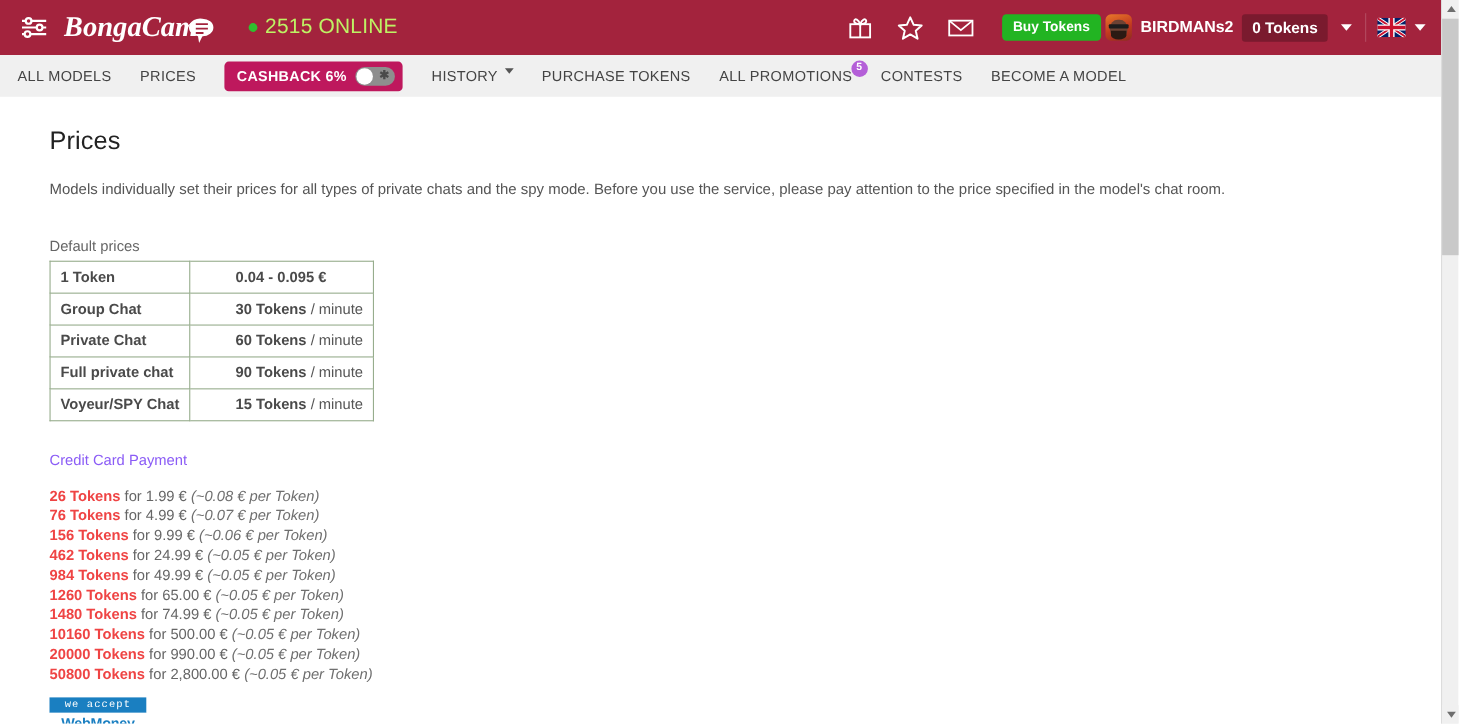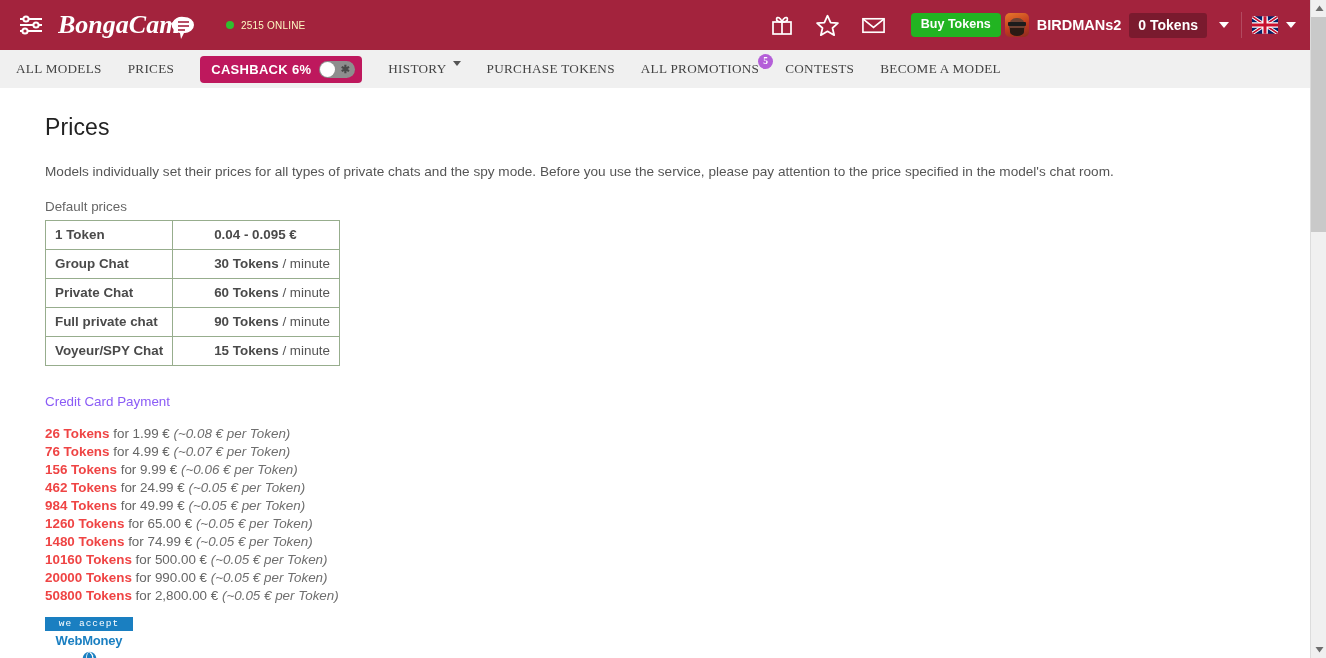--- a/index.html
+++ b/index.html
@@ -52,22 +52,22 @@
     align-items: center;
     cursor: pointer;
   }
   .logo svg { display:block; }
 
   .online-wrap {
     margin-left: 28px;
     display: flex;
     align-items: center;
     gap: 7px;
-    color: #fef9c3;
-    font-size: 10px;
+    color: #bef264;
+    font-size: 19px;
     letter-spacing: .2px;
   }
   .online-dot {
     width: 8px; height: 8px;
     border-radius: 50%;
     background: #2fbf2f;
     display: inline-block;
   }
 
   .hdr-right {
@@ -189,21 +189,20 @@
   .nav-item {
     font-size: 13.2px;
     color: #444444;
     letter-spacing: .3px;
     margin-right: 26px;
     cursor: pointer;
     position: relative;
     white-space: nowrap;
     display: flex;
     align-items: flex-start;
-    font-family: Liberation Serif, serif;
   }
   .nav-item .nav-caret {
     width: 0; height: 0;
     border-left: 4px solid transparent;
     border-right: 4px solid transparent;
     border-top: 5px solid #555;
     margin-left: 6px;
     display: inline-block;
   }
   .badge {
@@ -269,21 +268,21 @@
   h1.page-title {
     font-size: 23px;
     font-weight: normal;
     color: #222222;
     margin: 0 0 22px 0;
     letter-spacing: .1px;
   }
   p.intro {
     font-size: 13.6px;
     color: #555555;
-    margin: 0 0 18px 0;
+    margin: 0 0 35px 0;
     line-height: 1.35;
   }
   .default-label {
     font-size: 13.4px;
     color: #666666;
     margin-bottom: 6px;
   }
 
   table.prices {
     border-collapse: collapse;

